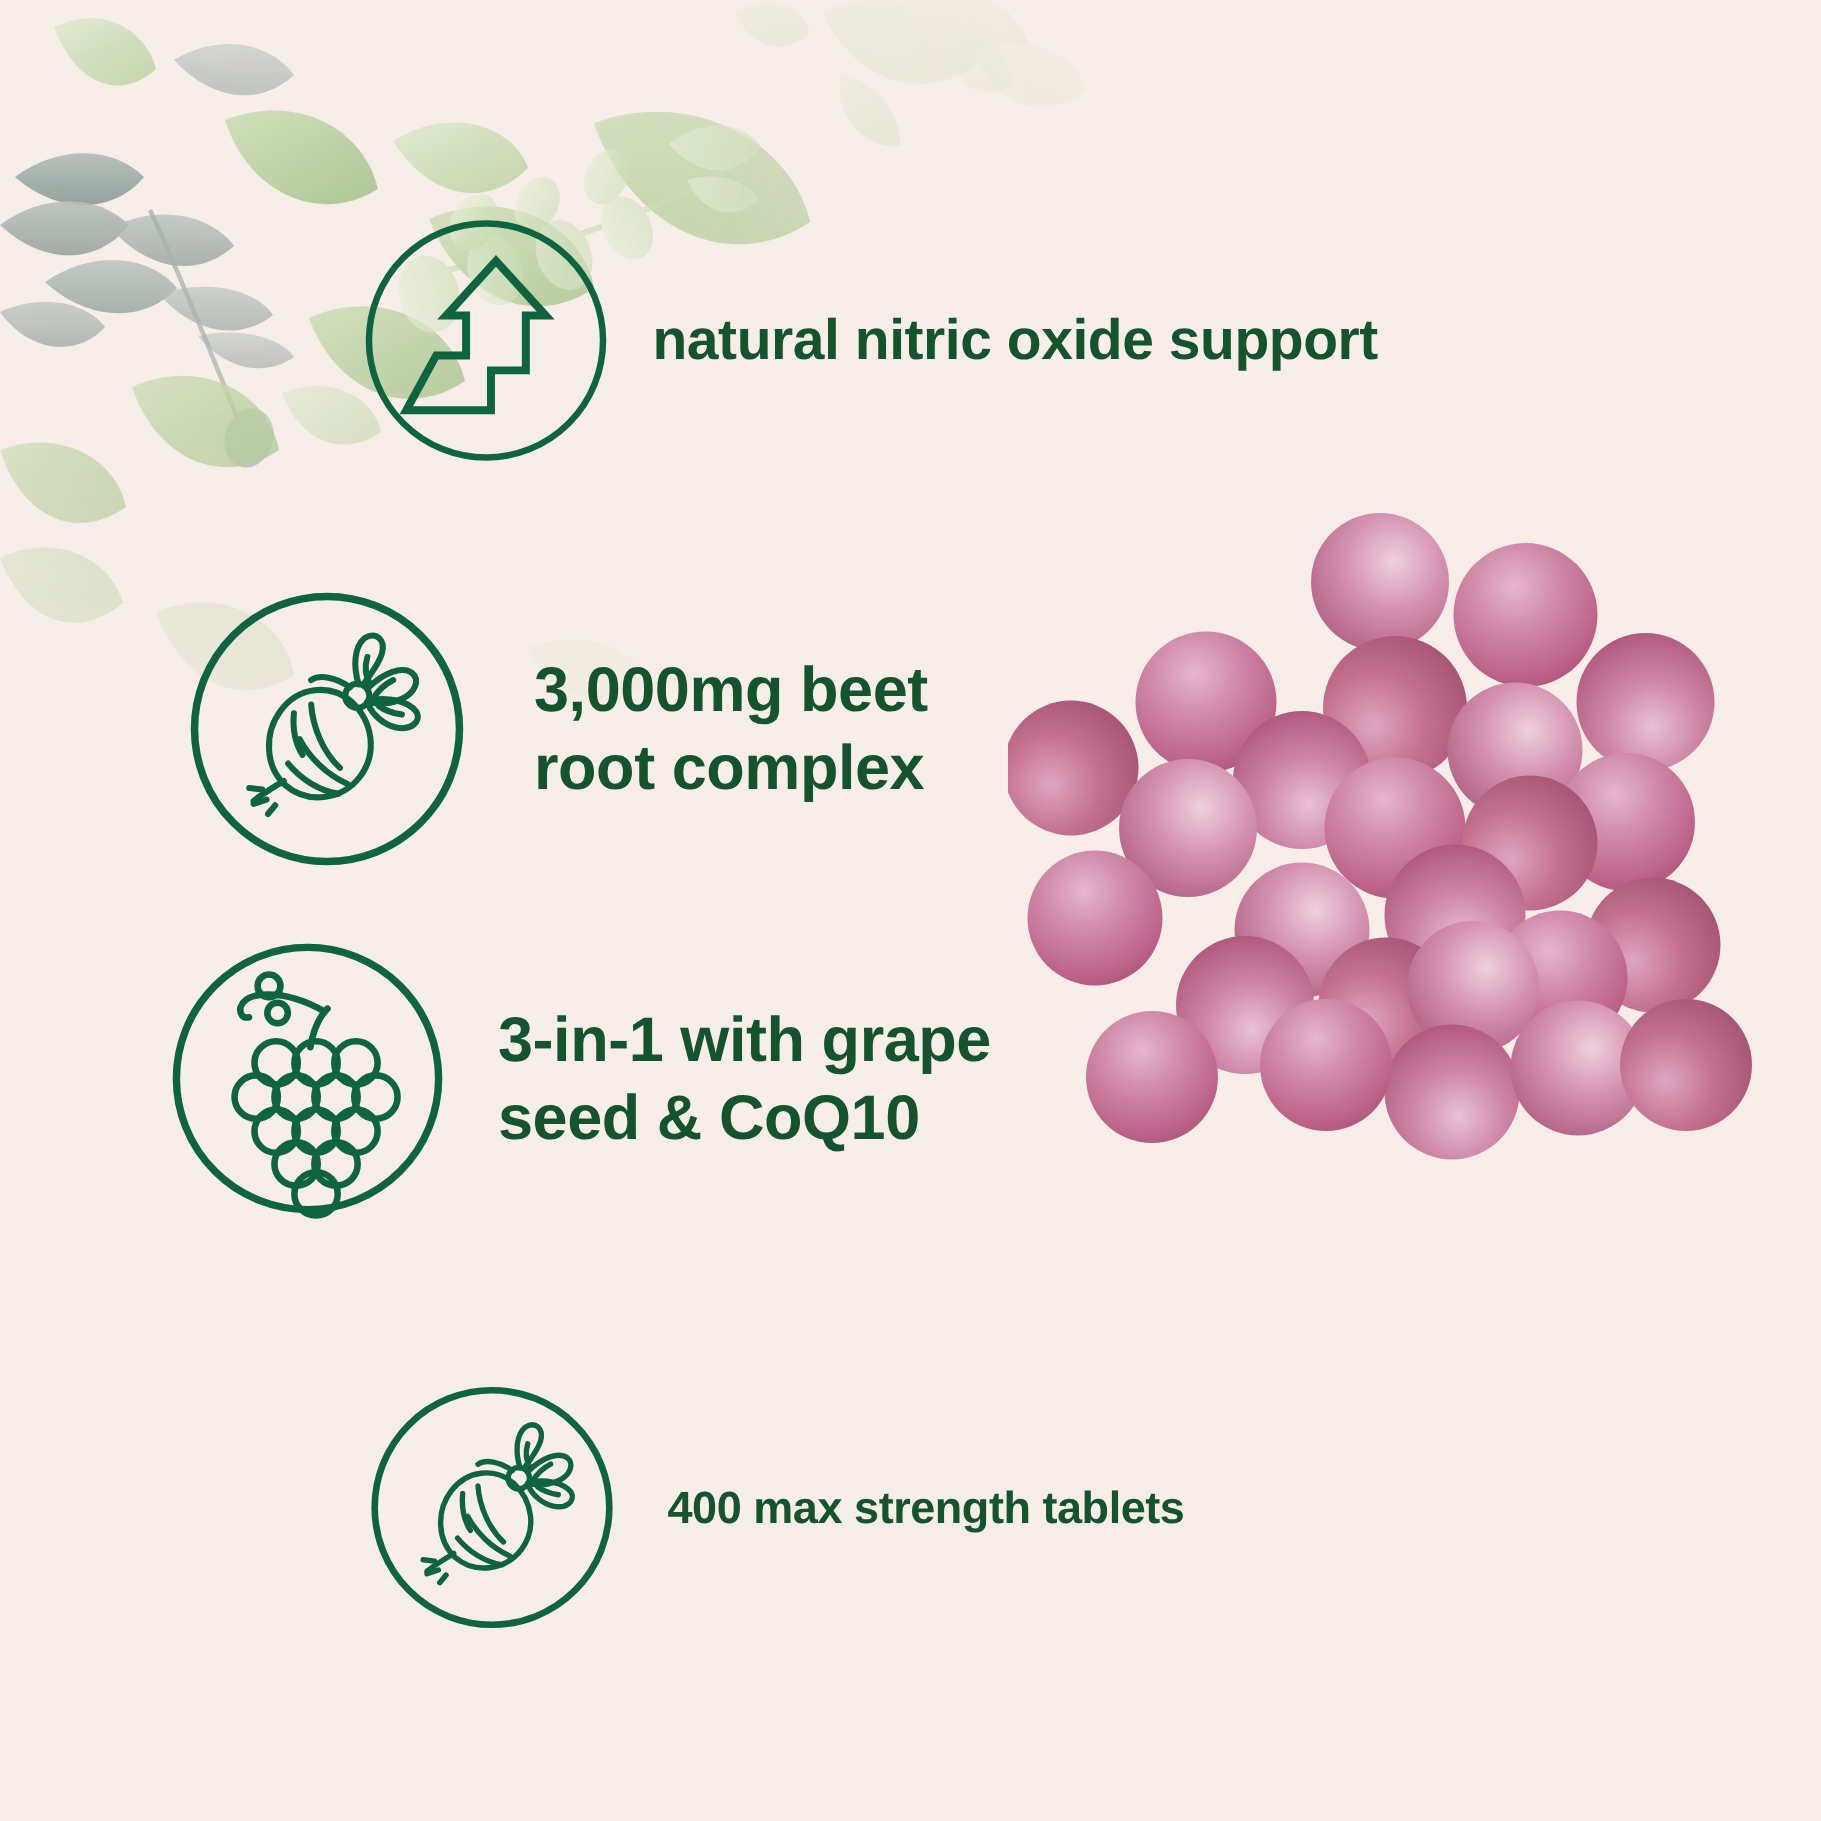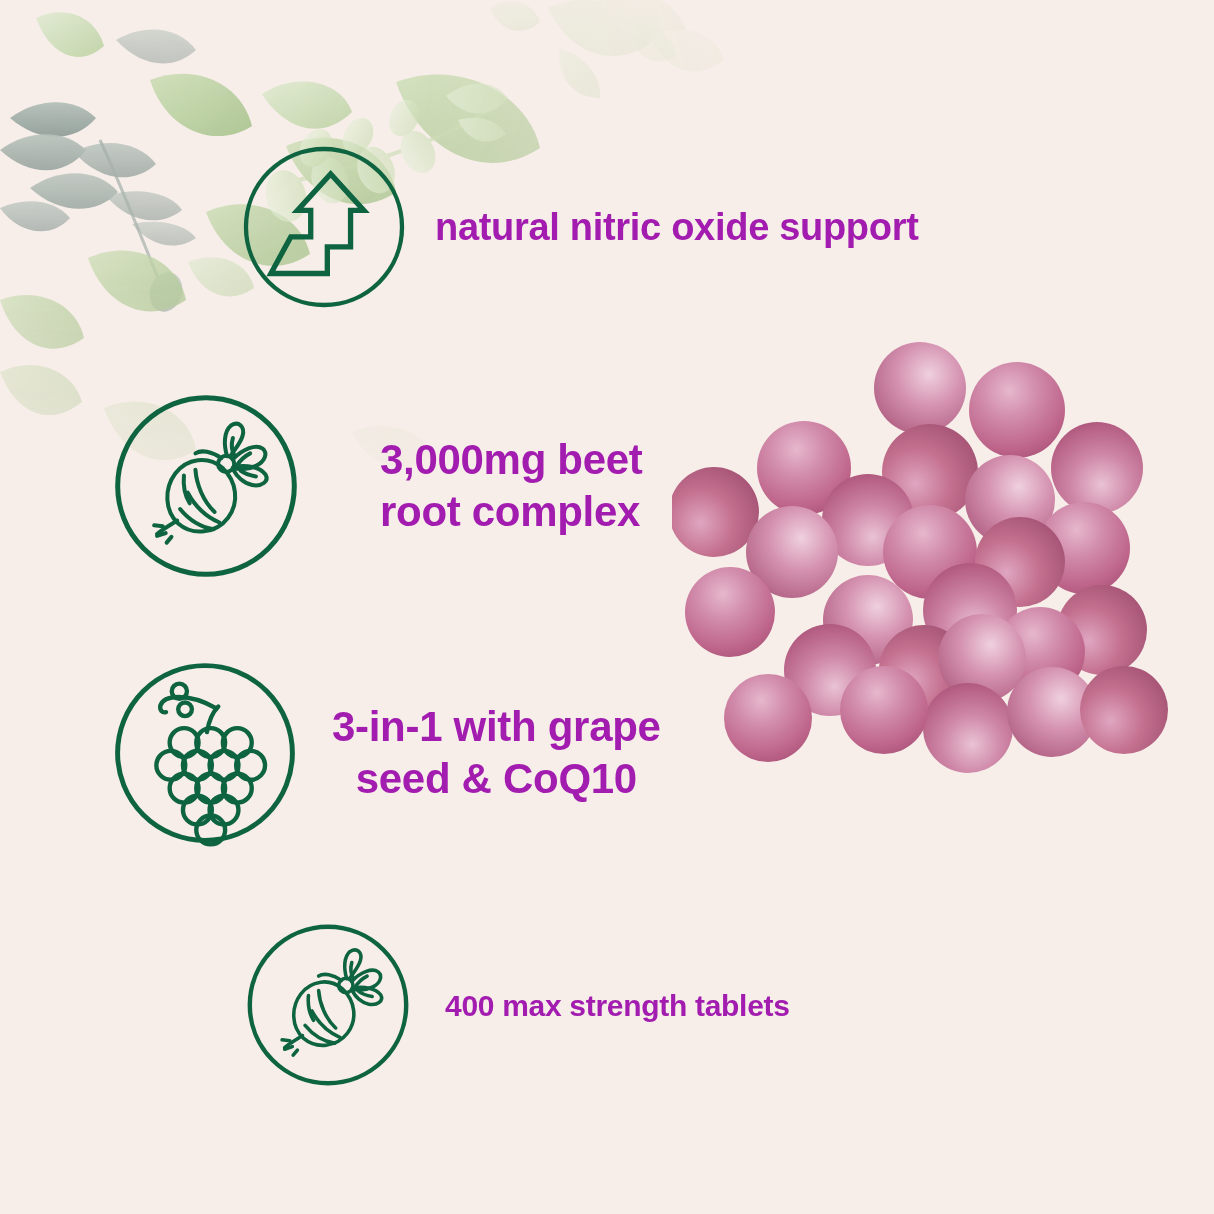--- a/index.html
+++ b/index.html
@@ -42,35 +42,35 @@
     pointer-events: none;
   }
 
   
   .benefit-row {
     position: absolute;
     display: flex;
     align-items: center;
   }
   .benefit-row[data-row="0"] { left: 241px;  top: 144px; }
-  .benefit-row[data-row="1"] { left: 110px;  top: 390px; gap: 36px; }
-  .benefit-row[data-row="2"] { left: 110px;  top: 658px; text-align: center; }
+  .benefit-row[data-row="1"] { left: 122px;  top: 390px; }
+  .benefit-row[data-row="2"] { left: 110px;  top: 624px; }
   .benefit-row[data-row="3"] { left: 243px;  top: 920px; }
 
   .icon-badge {
     flex: 0 0 auto;
     display: block;
   }
   .benefit-row[data-row="0"] .icon-badge { width: 166px; height: 166px; }
   .benefit-row[data-row="1"] .icon-badge { width: 192px; height: 192px; }
   .benefit-row[data-row="2"] .icon-badge { width: 190px; height: 190px; }
   .benefit-row[data-row="3"] .icon-badge { width: 170px; height: 170px; }
 
   .benefit-text {
-    color: #a21caf;
+    color: #14532d;
     font-weight: bold;
     letter-spacing: -0.3px;
     white-space: pre-line;
     line-height: 1.24;
   }
   .benefit-row[data-row="0"] .benefit-text {
     font-size: 38px;
     margin-left: 28px;
     margin-top: 2px;
   }

